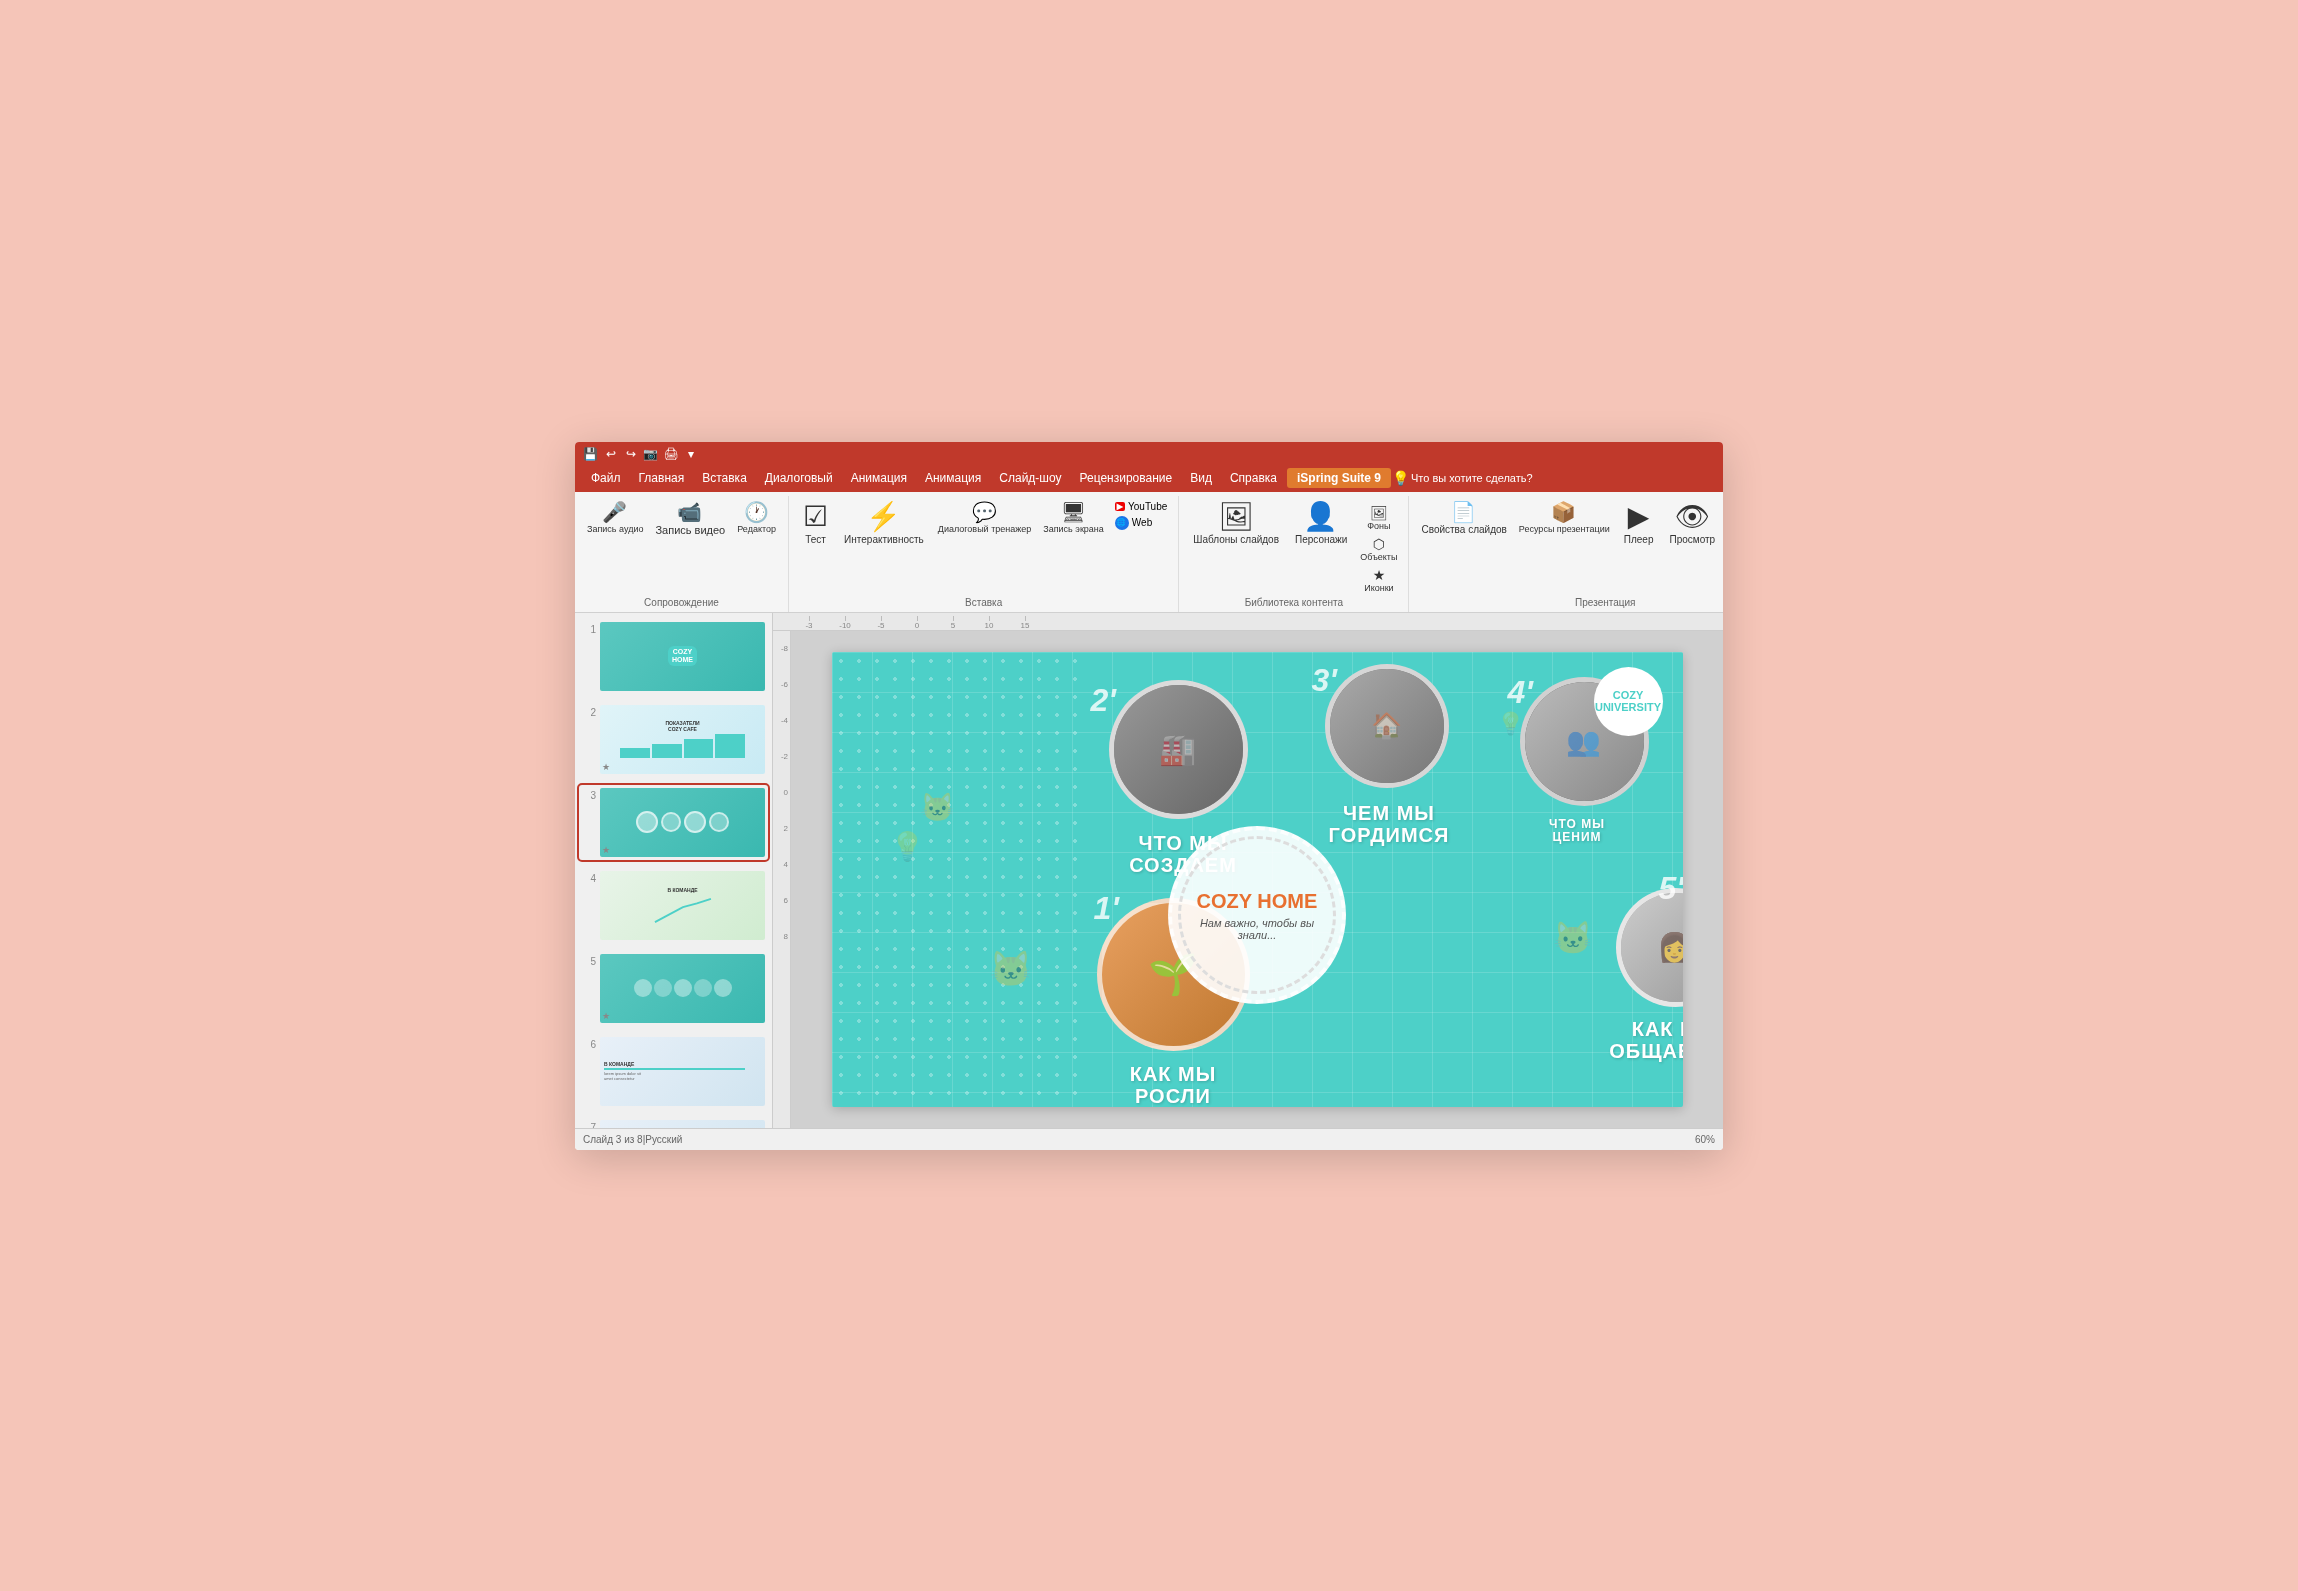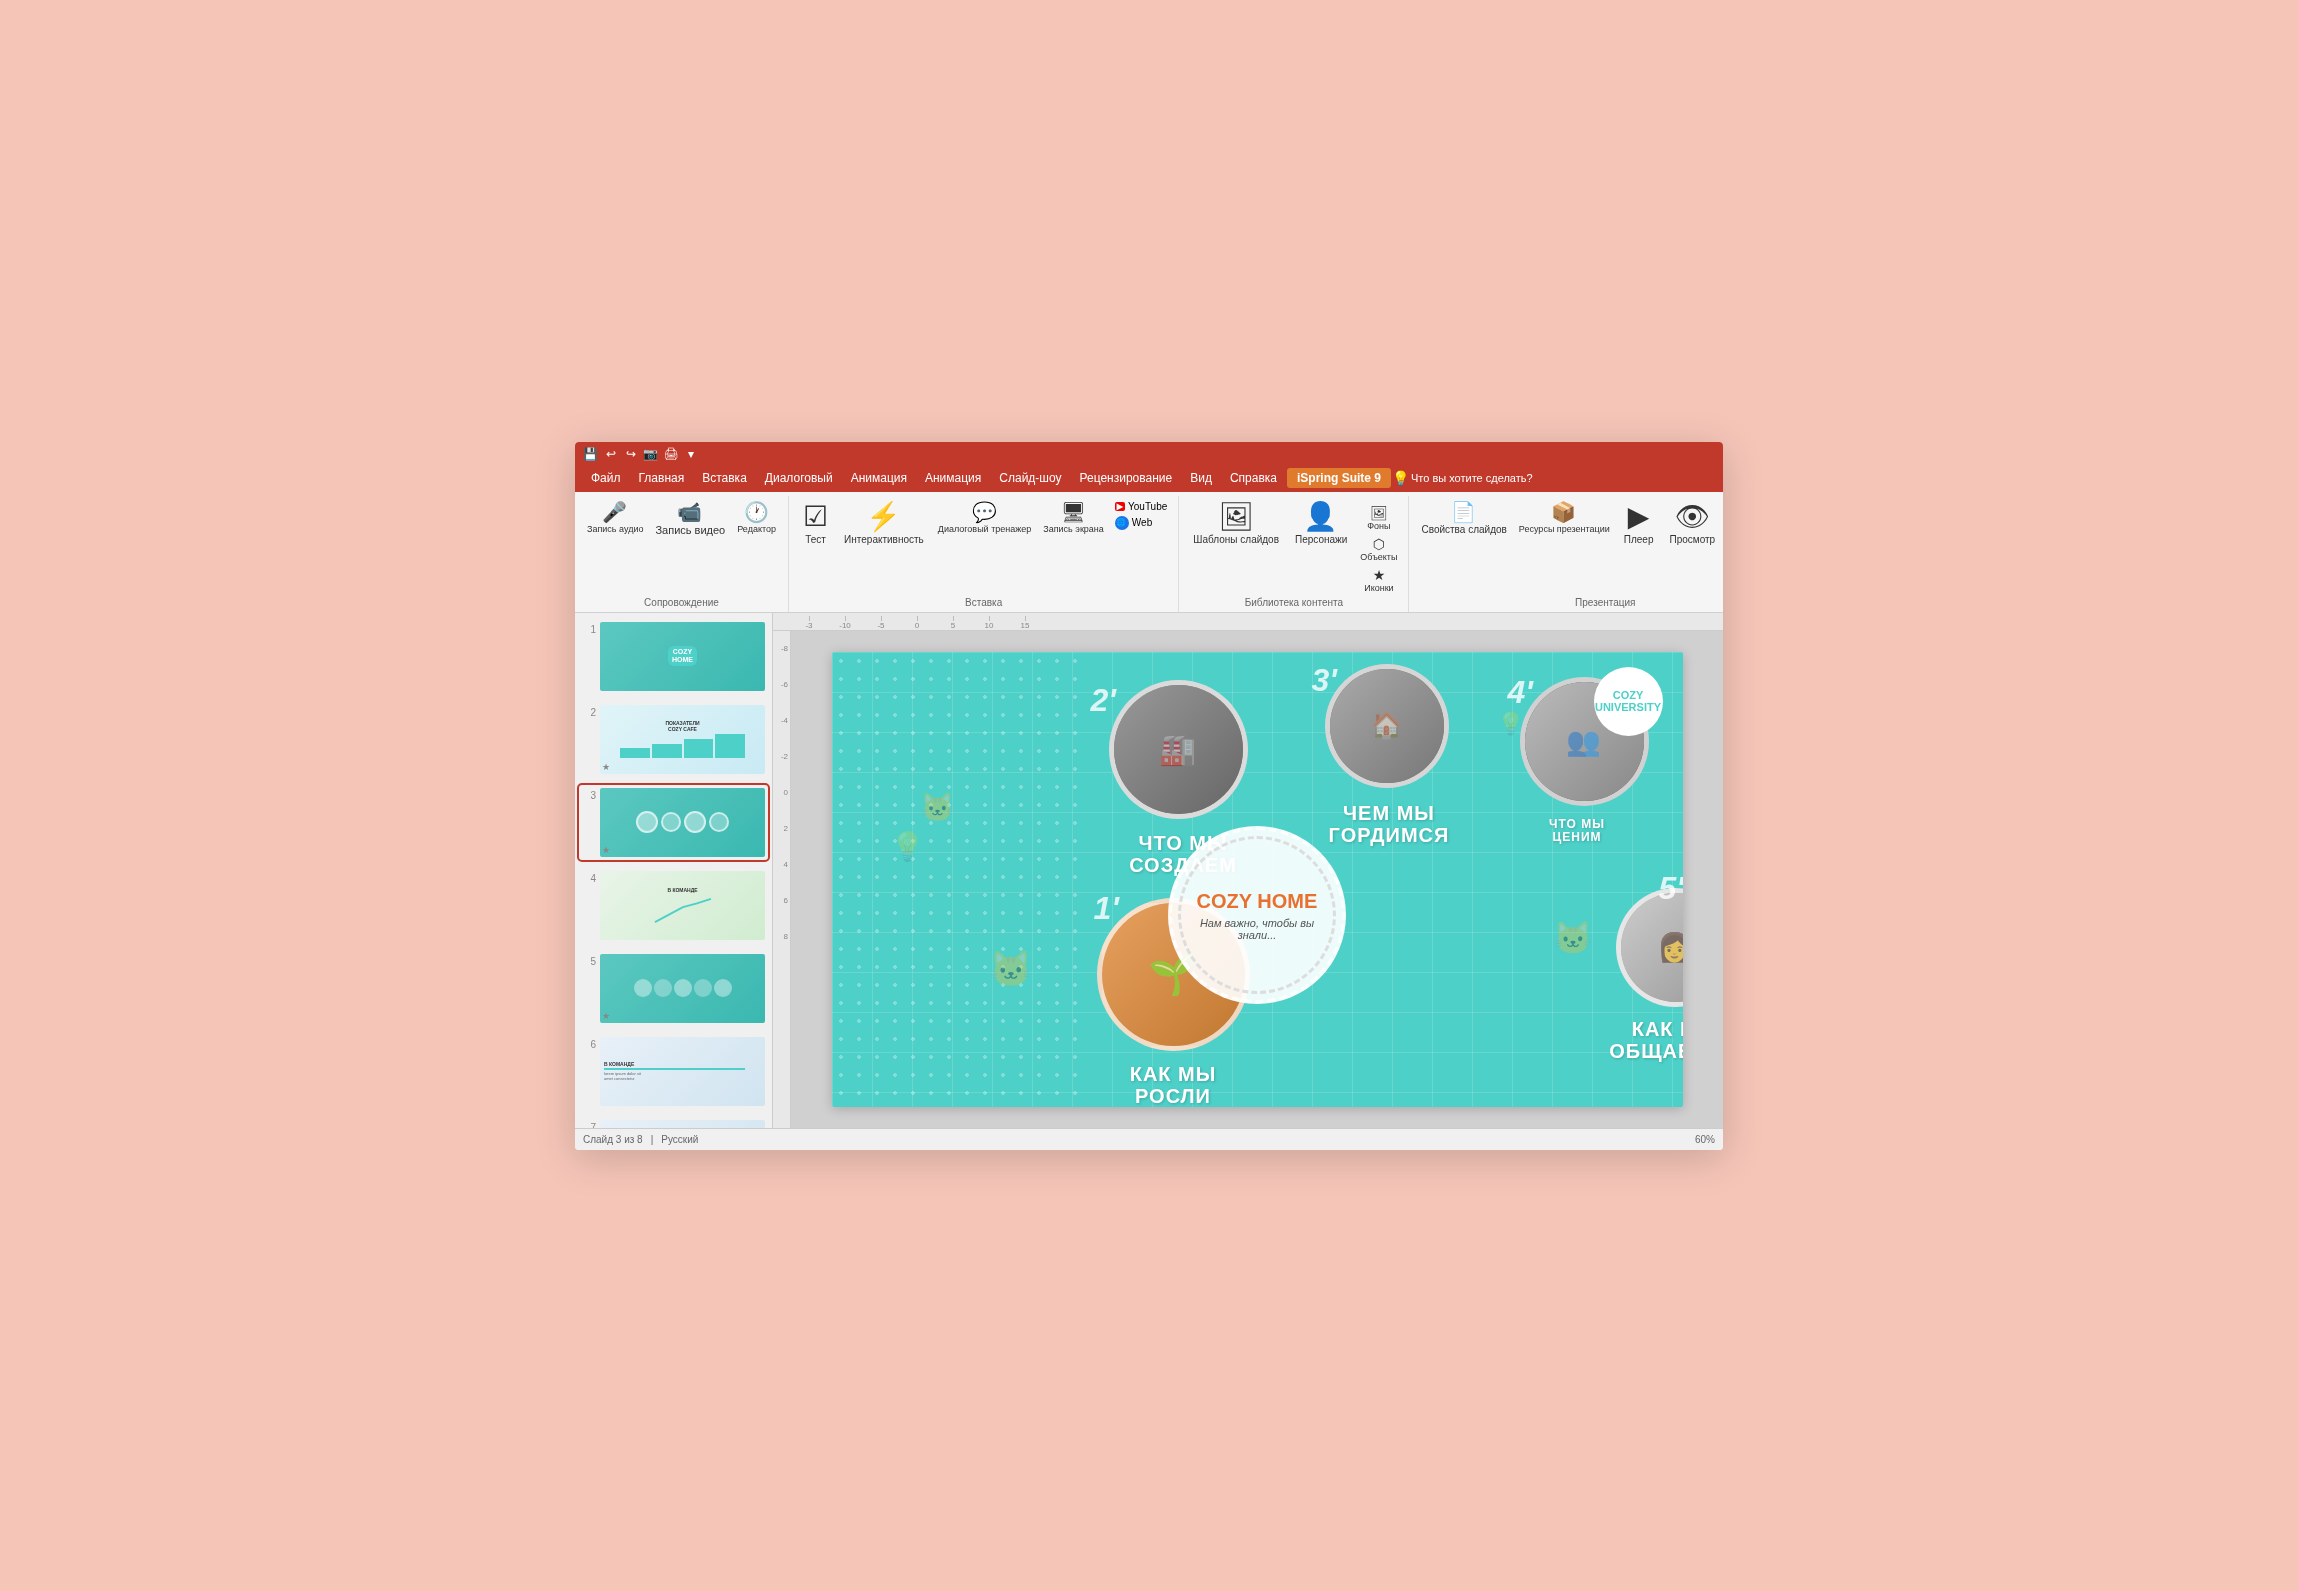--- a/index.html
+++ b/index.html
@@ -396,21 +396,21 @@
     
     .bottom-bar {
       height: 22px;
       background: #f0f0f0;
       border-top: 1px solid #ccc;
       display: flex;
       align-items: center;
       padding: 0 8px;
       font-size: 10px;
       color: #666;
-      gap: 8px;
+      gap: 0;
     }
     .status-bar-item {
       display: flex;
       align-items: center;
       gap: 3px;
     }
     .ribbon-youtube {
       display: flex;
       flex-direction: column;
       gap: 2px;

